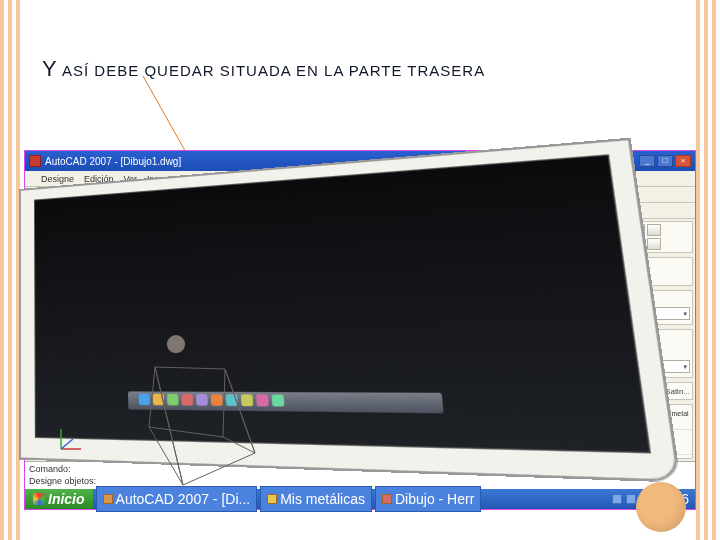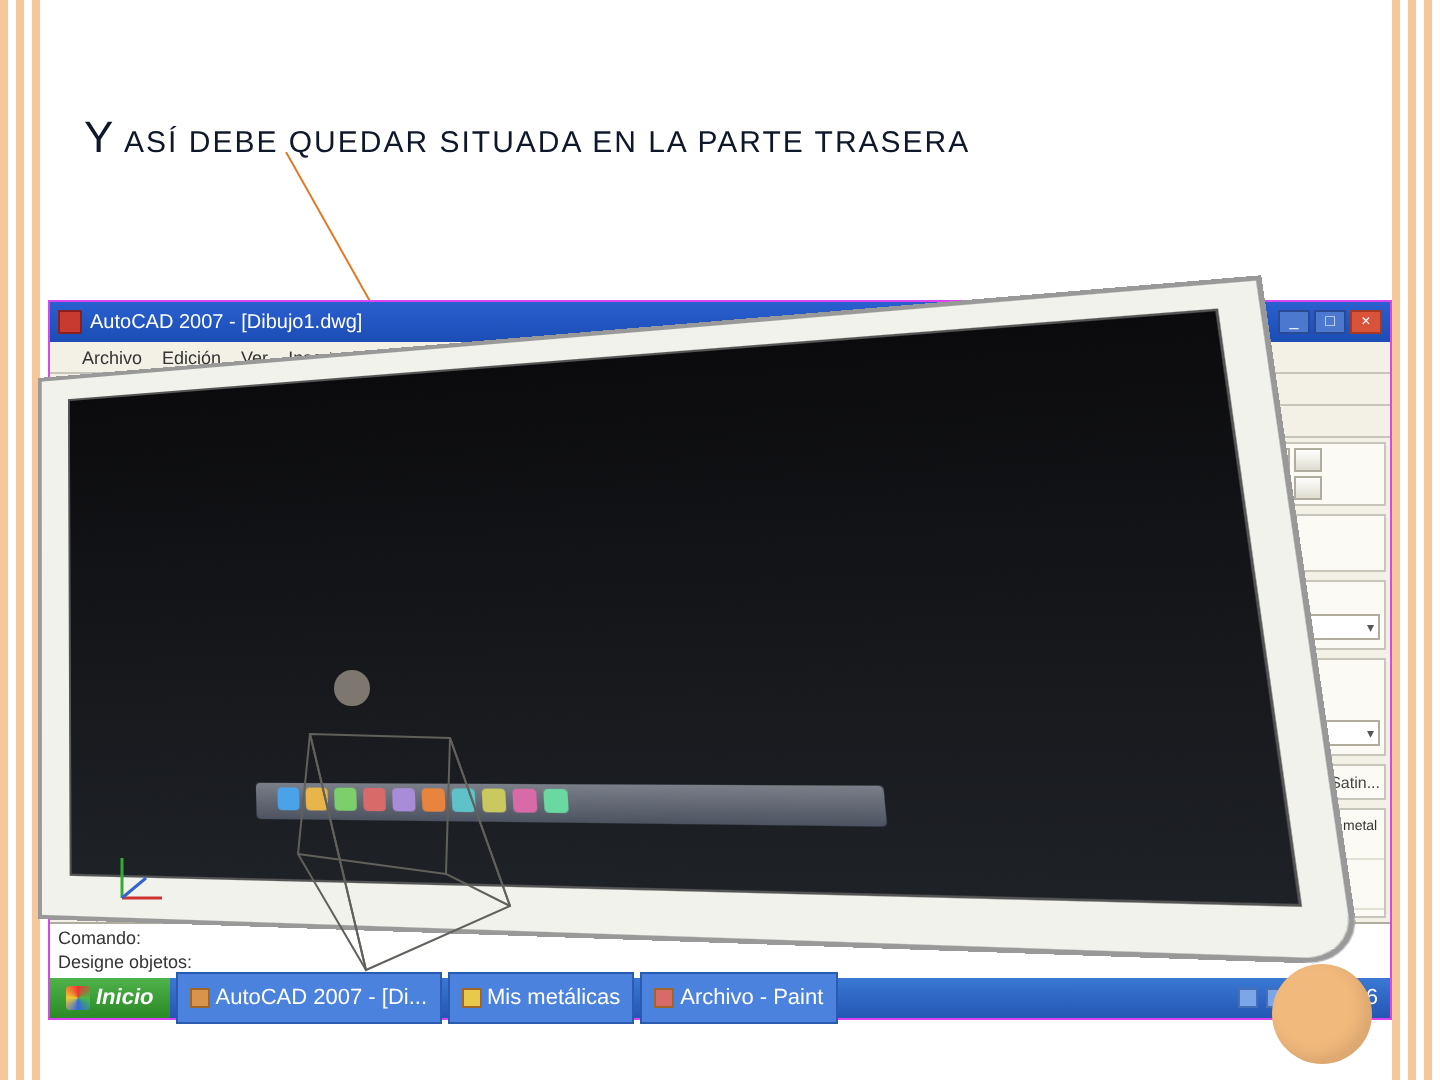--- a/index.html
+++ b/index.html
@@ -42,21 +42,21 @@
   .rp-label { display: flex; align-items: center; gap: 2px; padding: 1px 0; color: #2d4c7b; }
   .rp-chk { width: 9px; height: 9px; background: #fff; border: 1px solid #7a7a6a; }
   .rp-select { height: 13px; background: #fff; border: 1px solid #b0ad9e; font-size: 8px; padding: 0 2px; color: #333; margin: 2px 0; display: flex; align-items: center; justify-content: space-between; }
   .rp-select::after { content: "▾"; font-size: 7px; color: #555; }
   .material-list { flex: 1; overflow: hidden; margin: 2px; border: 1px solid #c7c5b9; background: #fbfaf4; }
   .mat-item { display: flex; align-items: center; padding: 2px; border-bottom: 1px solid #e4e2d5; font-size: 7px; color: #333; gap: 3px; }
   .mat-thumb { width: 20px; height: 20px; background: radial-gradient(circle at 35% 35%, #c9b89a, #4a3d2e); border: 1px solid #999; }
   .cmdline { height: 28px; background: #fff; border-top: 1px solid #b0ad9e; font-size: 9px; color: #333; padding: 2px 4px; }
   .cmdline div { height: 12px; }
   .statusbar { height: 14px; background: #e8e6d9; border-top: 1px solid #c7c5b9; font-size: 8px; color: #444; display: flex; align-items: center; padding-left: 4px; gap: 6px; }
-  .taskbar { position: absolute; left: 0; right: 0; bottom: 0; height: 20px; background: linear-gradient(#3a78d4,#2457b4); display: flex; align-items: center; font-size: 11px; color: #fff; }
+  .taskbar { position: absolute; left: 0; right: 0; bottom: 0; height: 20px; background: linear-gradient(#3a78d4,#2457b4); display: flex; align-items: center; font-size: 14px; color: #fff; }
   .start-btn { height: 100%; padding: 0 8px; background: linear-gradient(#4fb24a,#2a8a26); display: flex; align-items: center; gap: 3px; font-weight: bold; font-style: italic; }
   .start-orb { width: 12px; height: 12px; border-radius: 2px; background: conic-gradient(#e33, #4b4, #36d, #ec3, #e33); }
   .task-item { height: 16px; margin-left: 3px; padding: 12px 6px; background: #4b82de; border: 1px solid #2a5bb0; display: flex; align-items: center; gap: 3px; }
   .task-item .ti-ico { width: 10px; height: 10px; background: #d9934a; border: 1px solid #a06528; }
   .tray { margin-left: auto; padding: 0 6px; display: flex; align-items: center; gap: 4px; }
   .tray-ico { width: 10px; height: 10px; background: #7ba6e8; border: 1px solid #4670b6; }
   .slide-circle { position: absolute; right: 34px; bottom: 8px; width: 50px; height: 50px; border-radius: 50%; background: #f2b97c; box-shadow: inset -4px -4px 8px rgba(0,0,0,.1); }
 </style>
 </head>
 <body>
@@ -81,21 +81,21 @@
   <div class="titlebar">
     <div class="titlebar-icon"></div>
     <span>AutoCAD 2007 - [Dibujo1.dwg]</span>
     <div class="win-btns">
       <div class="win-btn">_</div>
       <div class="win-btn">□</div>
       <div class="win-btn close">×</div>
     </div>
   </div>
   <div class="menubar">
-    <span>Archivo</span>
+    <span>Designe</span>
     <span>Edición</span>
     <span>Ver</span>
     <span>Insertar</span>
     <span>Formato</span>
     <span>Herr.</span>
     <span>Dibujo</span>
     <span>Acotar</span>
     <span>Modificar</span>
     <span>Ventana</span>
     <span>?</span>
@@ -289,21 +289,21 @@
     <div class="task-item">
         <div class="ti-ico"></div>
         <span>AutoCAD 2007 - [Di...</span>
       </div>
     <div class="task-item">
         <div class="ti-ico" style="background:#e8c94a"></div>
         <span>Mis metálicas</span>
       </div>
     <div class="task-item">
         <div class="ti-ico" style="background:#d86a6a"></div>
-        <span>Archivo - Paint</span>
+        <span>Dibujo - Herr</span>
       </div>
     <div class="tray">
       <div class="tray-ico"></div>
       <div class="tray-ico"></div>
       <div class="tray-ico"></div>
       <span>14:26</span>
     </div>
   </div>
 </div>
 

